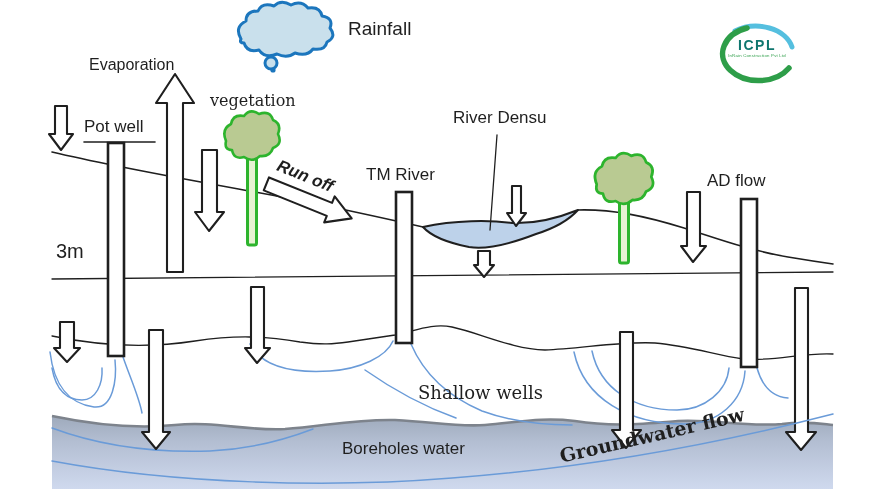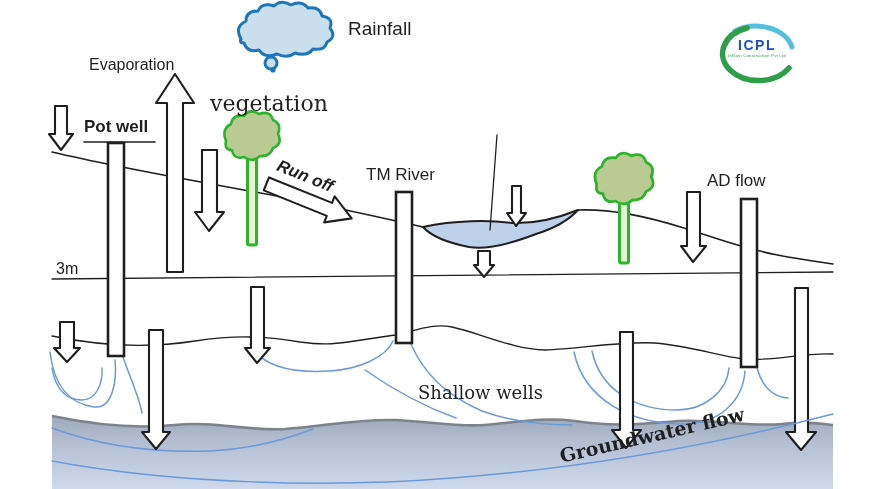--- a/index.html
+++ b/index.html
@@ -4,35 +4,35 @@
 <style>
   html,body{margin:0;padding:0;background:#fff;}
   #stage{position:relative;width:870px;height:489px;background:#fff;overflow:hidden;
          font-family:"Liberation Sans",sans-serif;color:var(--ink);border-radius:25px;}
   #diagram{position:absolute;left:0;top:0;}
   .label{position:absolute;white-space:nowrap;color:var(--ink);
          font-family:"Liberation Sans",sans-serif;font-size:17px;line-height:1.1;}
   .serif{font-family:"DejaVu Serif","Liberation Serif",serif;}
   .lbl-rainfall{left:348px;top:19px;font-size:19px;}
   .lbl-evaporation{left:89px;top:56px;font-size:16px;}
-  .lbl-vegetation{left:210px;top:92px;font-size:22px;}
-  .lbl-potwell{left:84px;top:118px;font-weight:bold;}
+  .lbl-vegetation{left:210px;top:92px;font-size:16px;}
+  .lbl-potwell{left:84px;top:118px;}
   .lbl-runoff{left:281px;top:157px;font-weight:700;font-style:italic;
               transform:rotate(22deg);transform-origin:left top;}
   .lbl-tmwell{left:366px;top:166px;}
   .lbl-riverdensu{left:453px;top:109px;}
   .lbl-adwell{left:707px;top:172px;}
-  .lbl-3m{left:56px;top:260px;font-size:16px;}
+  .lbl-3m{left:56px;top:240px;font-size:20px;}
   .lbl-contribution{left:167px;top:370px;}
   .lbl-shallow{left:418px;top:383px;font-size:18px;}
   .lbl-boreholes{left:342px;top:440px;}
   .lbl-groundwater{left:560px;top:446px;font-size:19px;font-weight:600;
                    transform:rotate(-13deg);transform-origin:left center;}
   .logo-text{position:absolute;left:717px;top:38px;width:80px;text-align:center;}
-  .logo-acronym{font-size:14px;font-weight:600;letter-spacing:1.5px;color:#1d4ed8;line-height:1.1;}
+  .logo-acronym{font-size:14px;font-weight:600;letter-spacing:1.5px;color:#0f766e;line-height:1.1;}
   .logo-company{font-size:4.3px;color:var(--logo_green);line-height:1.2;letter-spacing:.2px;}
   
   .ink{stroke:var(--ink);fill:none;stroke-width:1.6;stroke-linecap:round;}
   .thin{stroke-width:1.3;}
   .flow{stroke:var(--flow_blue);fill:none;stroke-width:1.5;stroke-linecap:round;}
   .arrow{fill:#fff;stroke:var(--ink);stroke-width:2.1;stroke-linejoin:round;}
   .well{fill:#fff;stroke:var(--ink);stroke-width:2.6;}
   .canopy{fill:var(--canopy_fill);stroke:var(--tree_stroke);stroke-width:2.6;stroke-linejoin:round;}
   .trunk{fill:var(--trunk_fill);stroke:var(--tree_stroke);stroke-width:3;}
   .cloud{fill:var(--cloud_fill);stroke:var(--cloud_stroke);stroke-width:3;stroke-linejoin:round;}
@@ -124,23 +124,25 @@
       <path class="arc-green" d="M747,28 A36,27 0 1 0 789,68"></path>
     </g>
   </svg>
 
   <div class="label lbl-rainfall">Rainfall</div>
   <div class="label lbl-evaporation">Evaporation</div>
   <div class="label serif lbl-vegetation">vegetation</div>
   <div class="label lbl-potwell">Pot well</div>
   <div class="label lbl-runoff">Run off</div>
   <div class="label lbl-tmwell">TM River</div>
+  <div class="label lbl-riverdensu">River Densu</div>
   <div class="label lbl-adwell">AD flow</div>
   <div class="label lbl-3m">3m</div>
   <div class="label serif lbl-shallow">Shallow wells</div>
+  <div class="label lbl-boreholes">Boreholes water</div>
   <div class="label serif lbl-groundwater">Groundwater flow</div>
 
   <div class="logo-text">
     <div class="logo-acronym">ICPL</div>
     <div class="logo-company">InRain Construction Pvt Ltd</div>
   </div>
 
 </div>
 
 </body></html>

